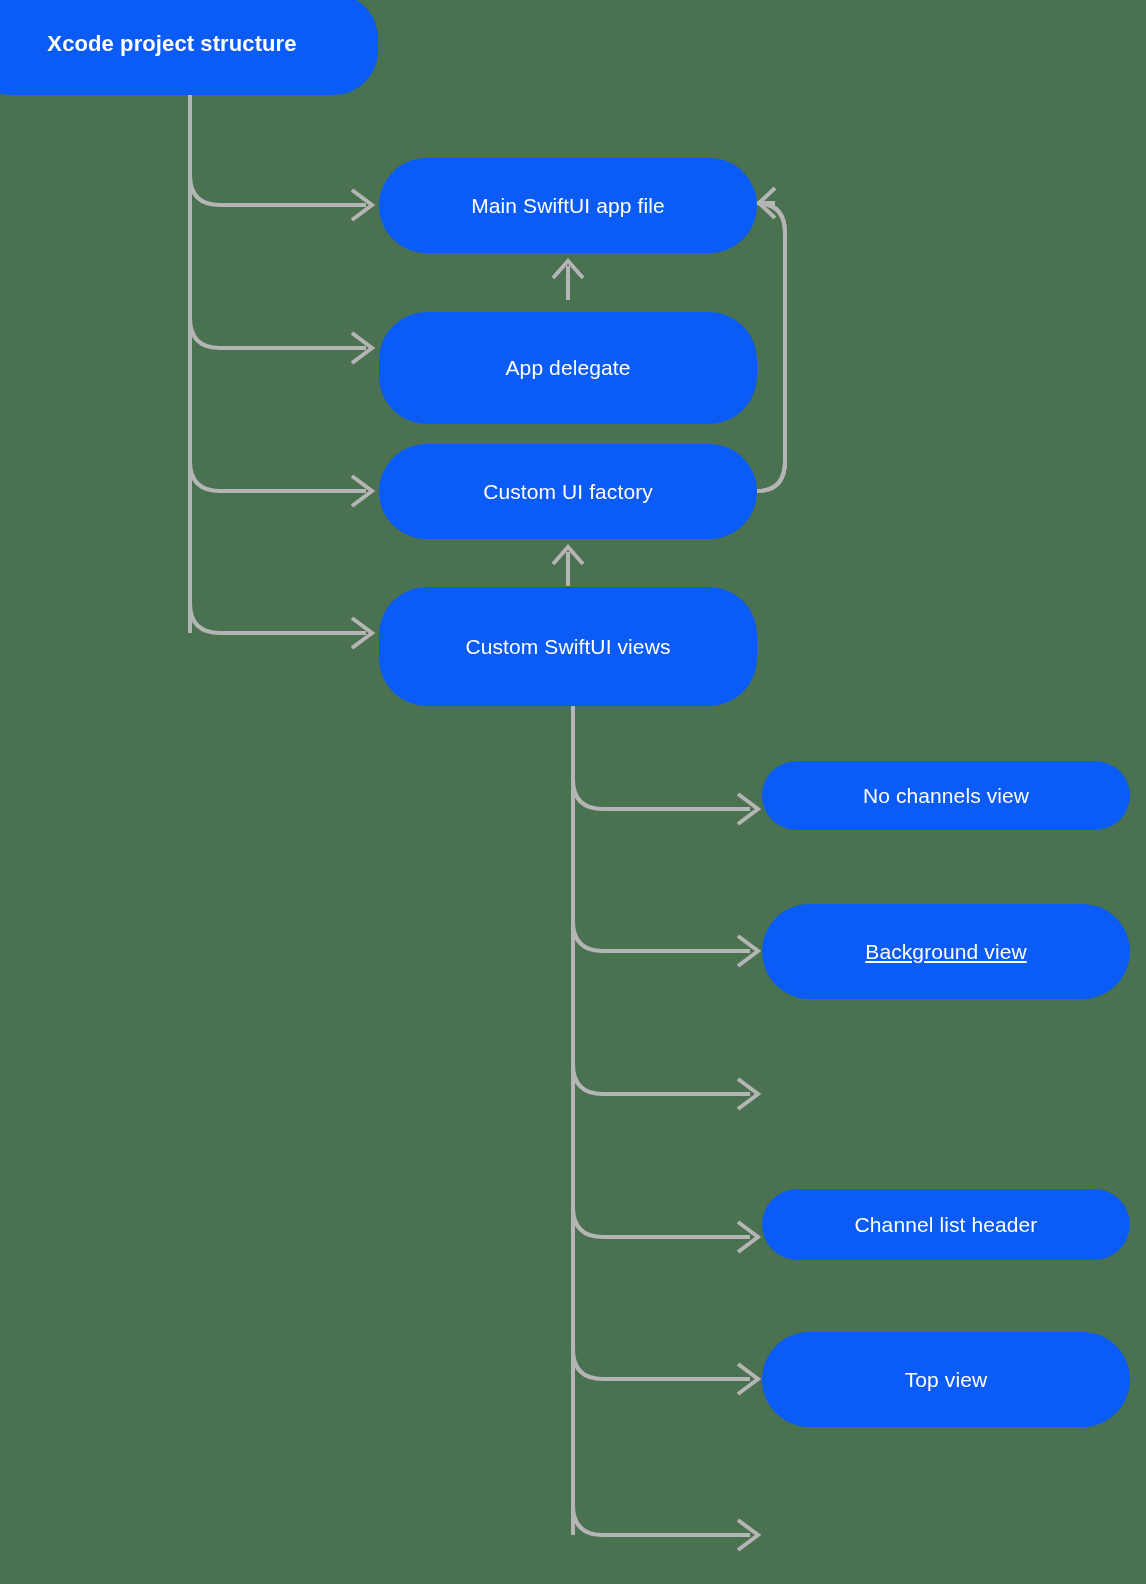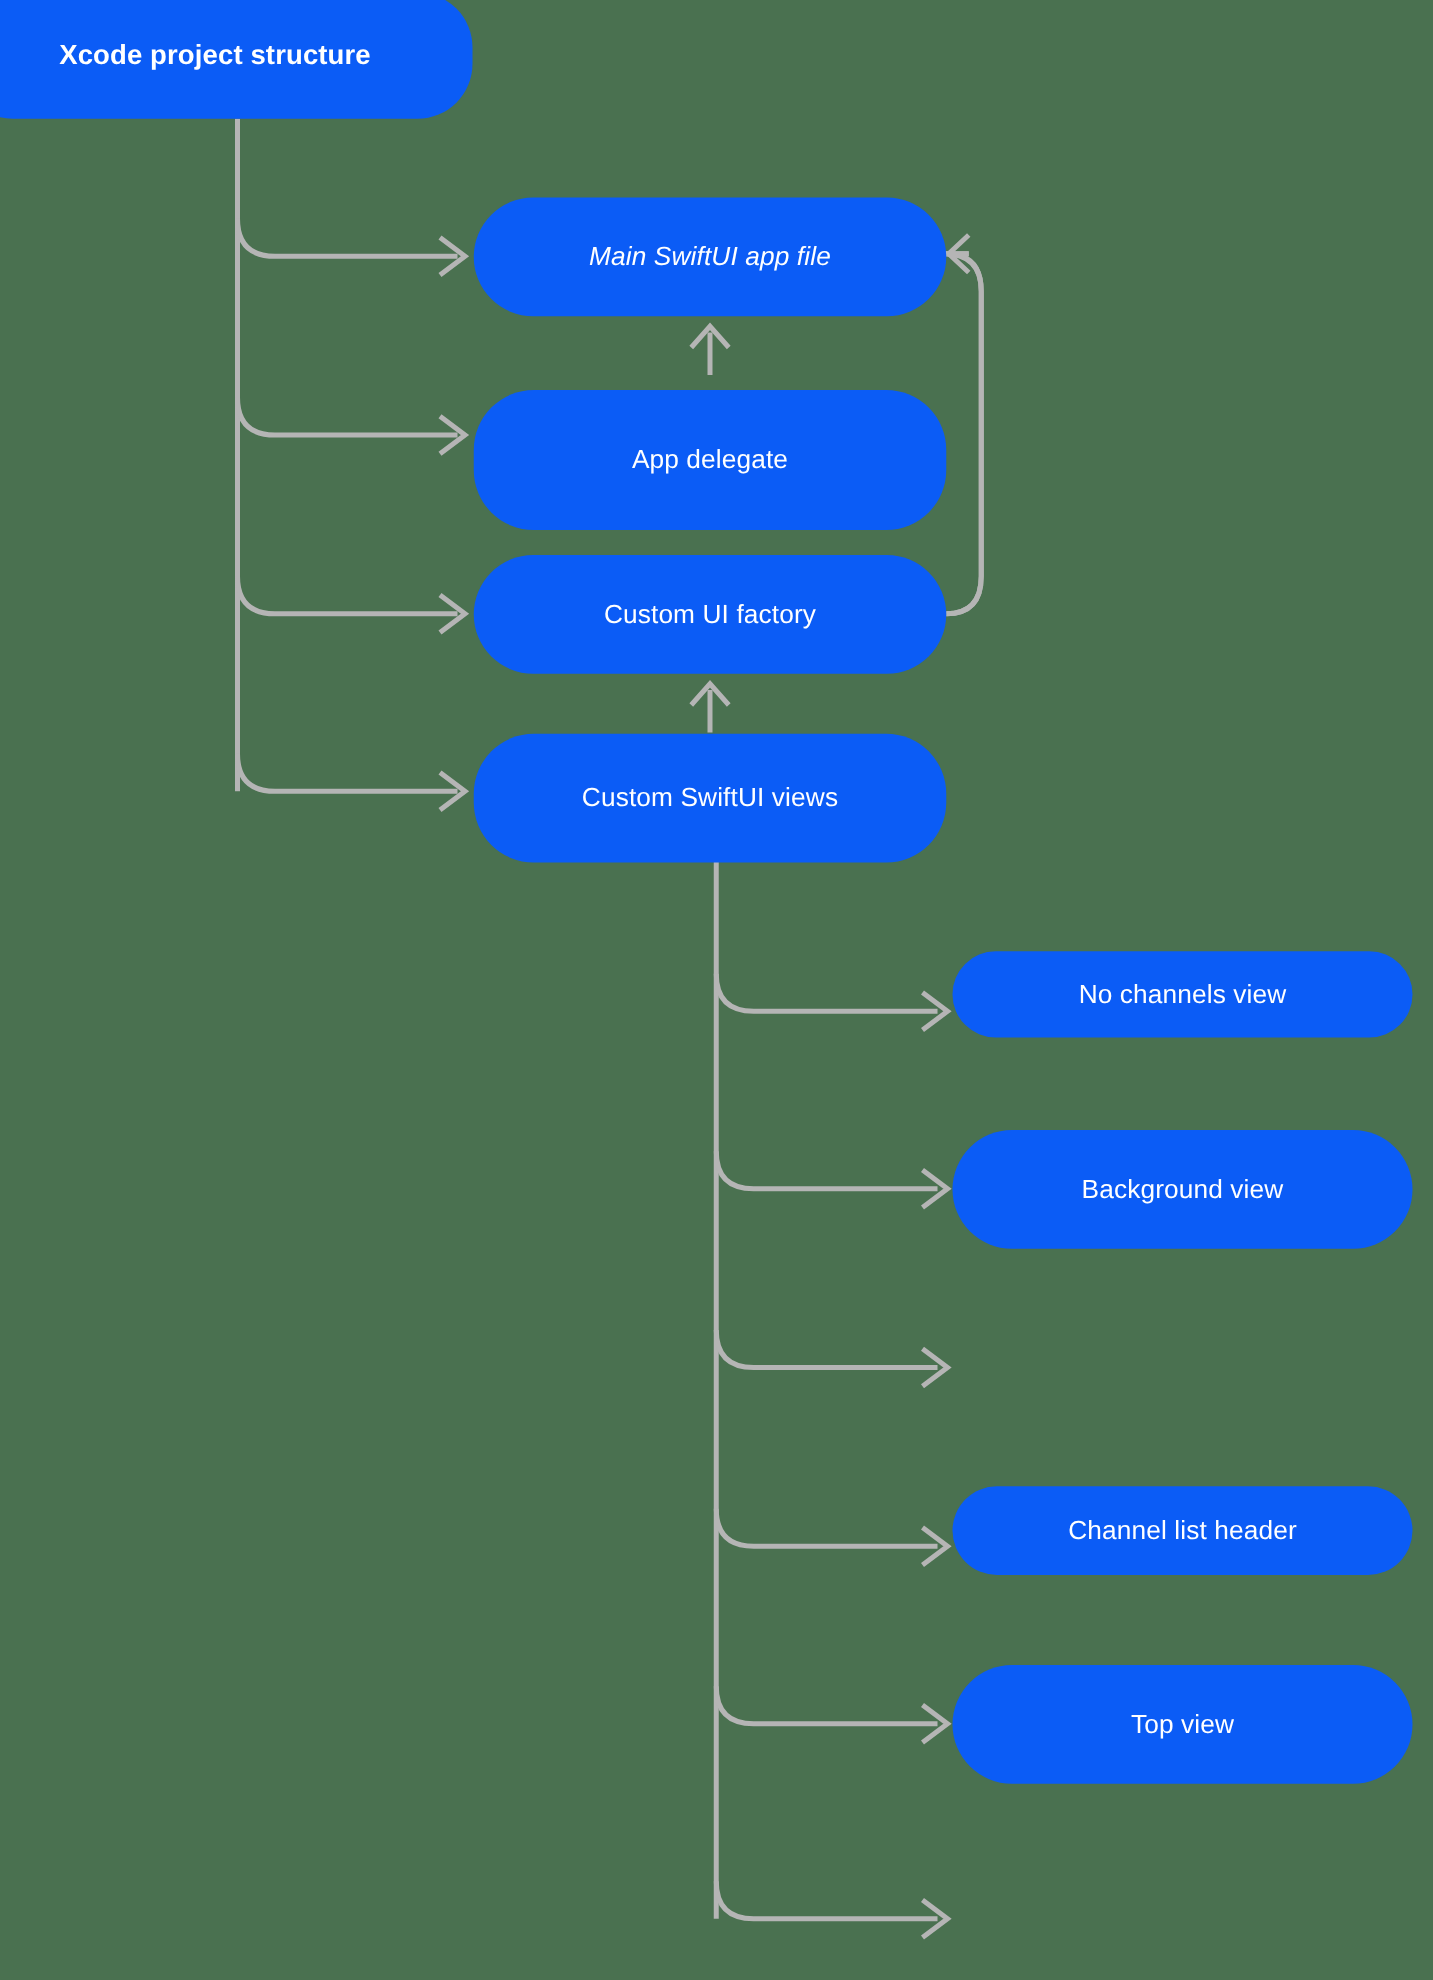--- a/index.html
+++ b/index.html
@@ -102,41 +102,41 @@
       <polyline points="738,1222 758,1237 738,1252"></polyline>
       <polyline points="738,1364 758,1379 738,1394"></polyline>
       <polyline points="738,1520 758,1535 738,1550"></polyline>
     </g>
   </svg>
 
   <div class="node root" style="left:-34px; top:-6px; width:412px; height:101px;">
     <span>Xcode project structure</span>
   </div>
 
-  <div class="node" style="left:379px; top:158px; width:378px; height:95px;font-style:italic;">
+  <div class="node" style="left:379px; top:158px; width:378px; height:95px;">
     <span>Main SwiftUI app file</span>
   </div>
 
   <div class="node" style="left:379px; top:312px; width:378px; height:112px;">
     <span>App delegate</span>
   </div>
 
   <div class="node" style="left:379px; top:444px; width:378px; height:95px;">
     <span>Custom UI factory</span>
   </div>
 
-  <div class="node" style="left:379px; top:587px; width:378px; height:103px;">
+  <div class="node" style="left:379px; top:587px; width:378px; height:119px;">
     <span>Custom SwiftUI views</span>
   </div>
 
   <div class="node" style="left:762px; top:761px; width:368px; height:69px;">
     <span>No channels view</span>
   </div>
 
-  <div class="node" style="left:762px; top:904px; width:368px; height:95px;">
+  <div class="node" style="left:762px; top:904px; width:368px; height:95px;text-decoration:underline;">
     <span>Background view</span>
   </div>
 
 
   <div class="node" style="left:762px; top:1189px; width:368px; height:71px;">
     <span>Channel list header</span>
   </div>
 
   <div class="node" style="left:762px; top:1332px; width:368px; height:95px;">
     <span>Top view</span>

